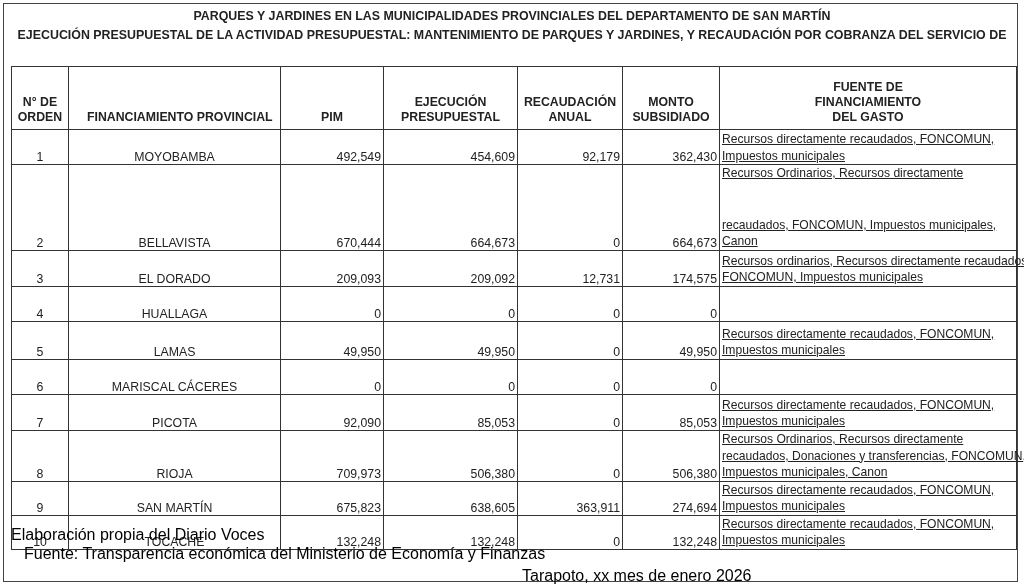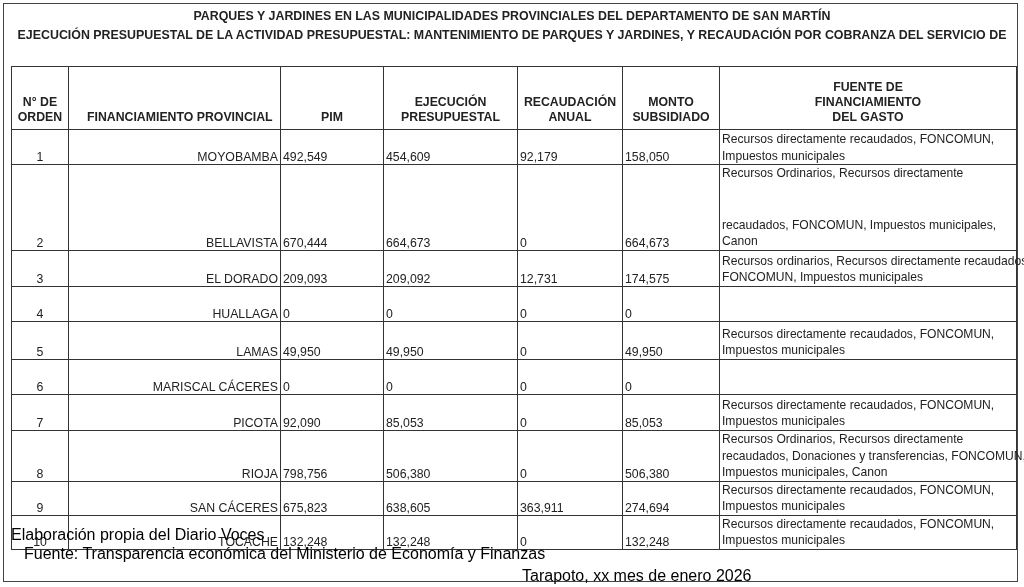--- a/index.html
+++ b/index.html
@@ -10,24 +10,24 @@
   .title { position: absolute; left: 0; top: 7px; width: 1024px; text-align: center;
            font-weight: bold; font-size: 12.4px; line-height: 18.5px; color: #222; }
   .title div { white-space: nowrap; }
   table.t { position: absolute; left: 11px; top: 66px; border-collapse: collapse;
             table-layout: fixed; width: 1005px; font-size: 12.3px; }
   table.t td, table.t th { border: 1.5px solid #333; padding: 0 2px; vertical-align: bottom; }
   table.t th { font-weight: bold; font-size: 12.3px; text-align: center; line-height: 15px;
                padding-bottom: 4px; color: #222; }
   th.left { text-align: left !important; padding-left: 18px !important; }
   td.c { text-align: center; padding-bottom: 2px; }
-  td.l { text-align: right; padding-bottom: 2px; padding-left: 2px; }
-  td.r { padding-bottom: 2px; padding-right: 1px; }
+  td.l { text-align: center; padding-bottom: 2px; padding-left: 2px; }
+  td.r { text-align: right; padding-bottom: 2px; padding-right: 1px; }
   td.src { text-align: left; line-height: 16.5px; font-size: 12.1px; padding-left: 2px;
-           padding-bottom: 1px; vertical-align: bottom; }
+           padding-bottom: 1px; vertical-align: bottom; text-decoration: underline; }
   .foot { position: absolute; font-size: 16px; color: #000000; white-space: nowrap; }
 </style>
 </head>
 <body>
 
 <div class="frame"></div>
 
 <div class="title">
   <div>PARQUES Y  JARDINES EN LAS MUNICIPALIDADES PROVINCIALES DEL DEPARTAMENTO DE SAN MARTÍN</div>
   <div>EJECUCIÓN PRESUPUESTAL DE LA ACTIVIDAD PRESUPUESTAL: MANTENIMIENTO DE PARQUES Y JARDINES, Y RECAUDACIÓN POR  COBRANZA  DEL SERVICIO DE</div>
@@ -54,21 +54,21 @@
       <th><span>FUENTE DE</span><br><span>FINANCIAMIENTO</span><br><span>DEL GASTO</span></th>
     </tr>
   </thead>
   <tbody id="tbody">
       <tr style="height: 35px;">
         <td class="c">1</td>
         <td class="l">MOYOBAMBA</td>
         <td class="r">492,549</td>
         <td class="r">454,609</td>
         <td class="r">92,179</td>
-        <td class="r">158,050</td>
+        <td class="r">362,430</td>
         <td class="src">
           <div style="white-space: nowrap;">Recursos directamente recaudados, FONCOMUN,</div>
           <div style="white-space: nowrap;">Impuestos municipales</div>
         </td>
       </tr>
       <tr style="height: 51px;">
         <td class="c">2</td>
         <td class="l">BELLAVISTA</td>
         <td class="r">670,444</td>
         <td class="r">664,673</td>
@@ -130,33 +130,33 @@
         <td class="r">0</td>
         <td class="r">85,053</td>
         <td class="src">
           <div style="white-space: nowrap;">Recursos directamente recaudados, FONCOMUN,</div>
           <div style="white-space: nowrap;">Impuestos municipales</div>
         </td>
       </tr>
       <tr style="height: 51px;">
         <td class="c">8</td>
         <td class="l">RIOJA</td>
-        <td class="r">798,756</td>
+        <td class="r">709,973</td>
         <td class="r">506,380</td>
         <td class="r">0</td>
         <td class="r">506,380</td>
         <td class="src">
           <div style="white-space: nowrap;">Recursos Ordinarios, Recursos directamente</div>
           <div style="white-space: nowrap;">recaudados, Donaciones y transferencias, FONCOMUN,</div>
           <div style="white-space: nowrap;">Impuestos municipales, Canon</div>
         </td>
       </tr>
       <tr style="height: 34px;">
         <td class="c">9</td>
-        <td class="l">SAN CÁCERES</td>
+        <td class="l">SAN MARTÍN</td>
         <td class="r">675,823</td>
         <td class="r">638,605</td>
         <td class="r">363,911</td>
         <td class="r">274,694</td>
         <td class="src">
           <div style="white-space: nowrap;">Recursos directamente recaudados, FONCOMUN,</div>
           <div style="white-space: nowrap;">Impuestos municipales</div>
         </td>
       </tr>
       <tr style="height: 34px;">

